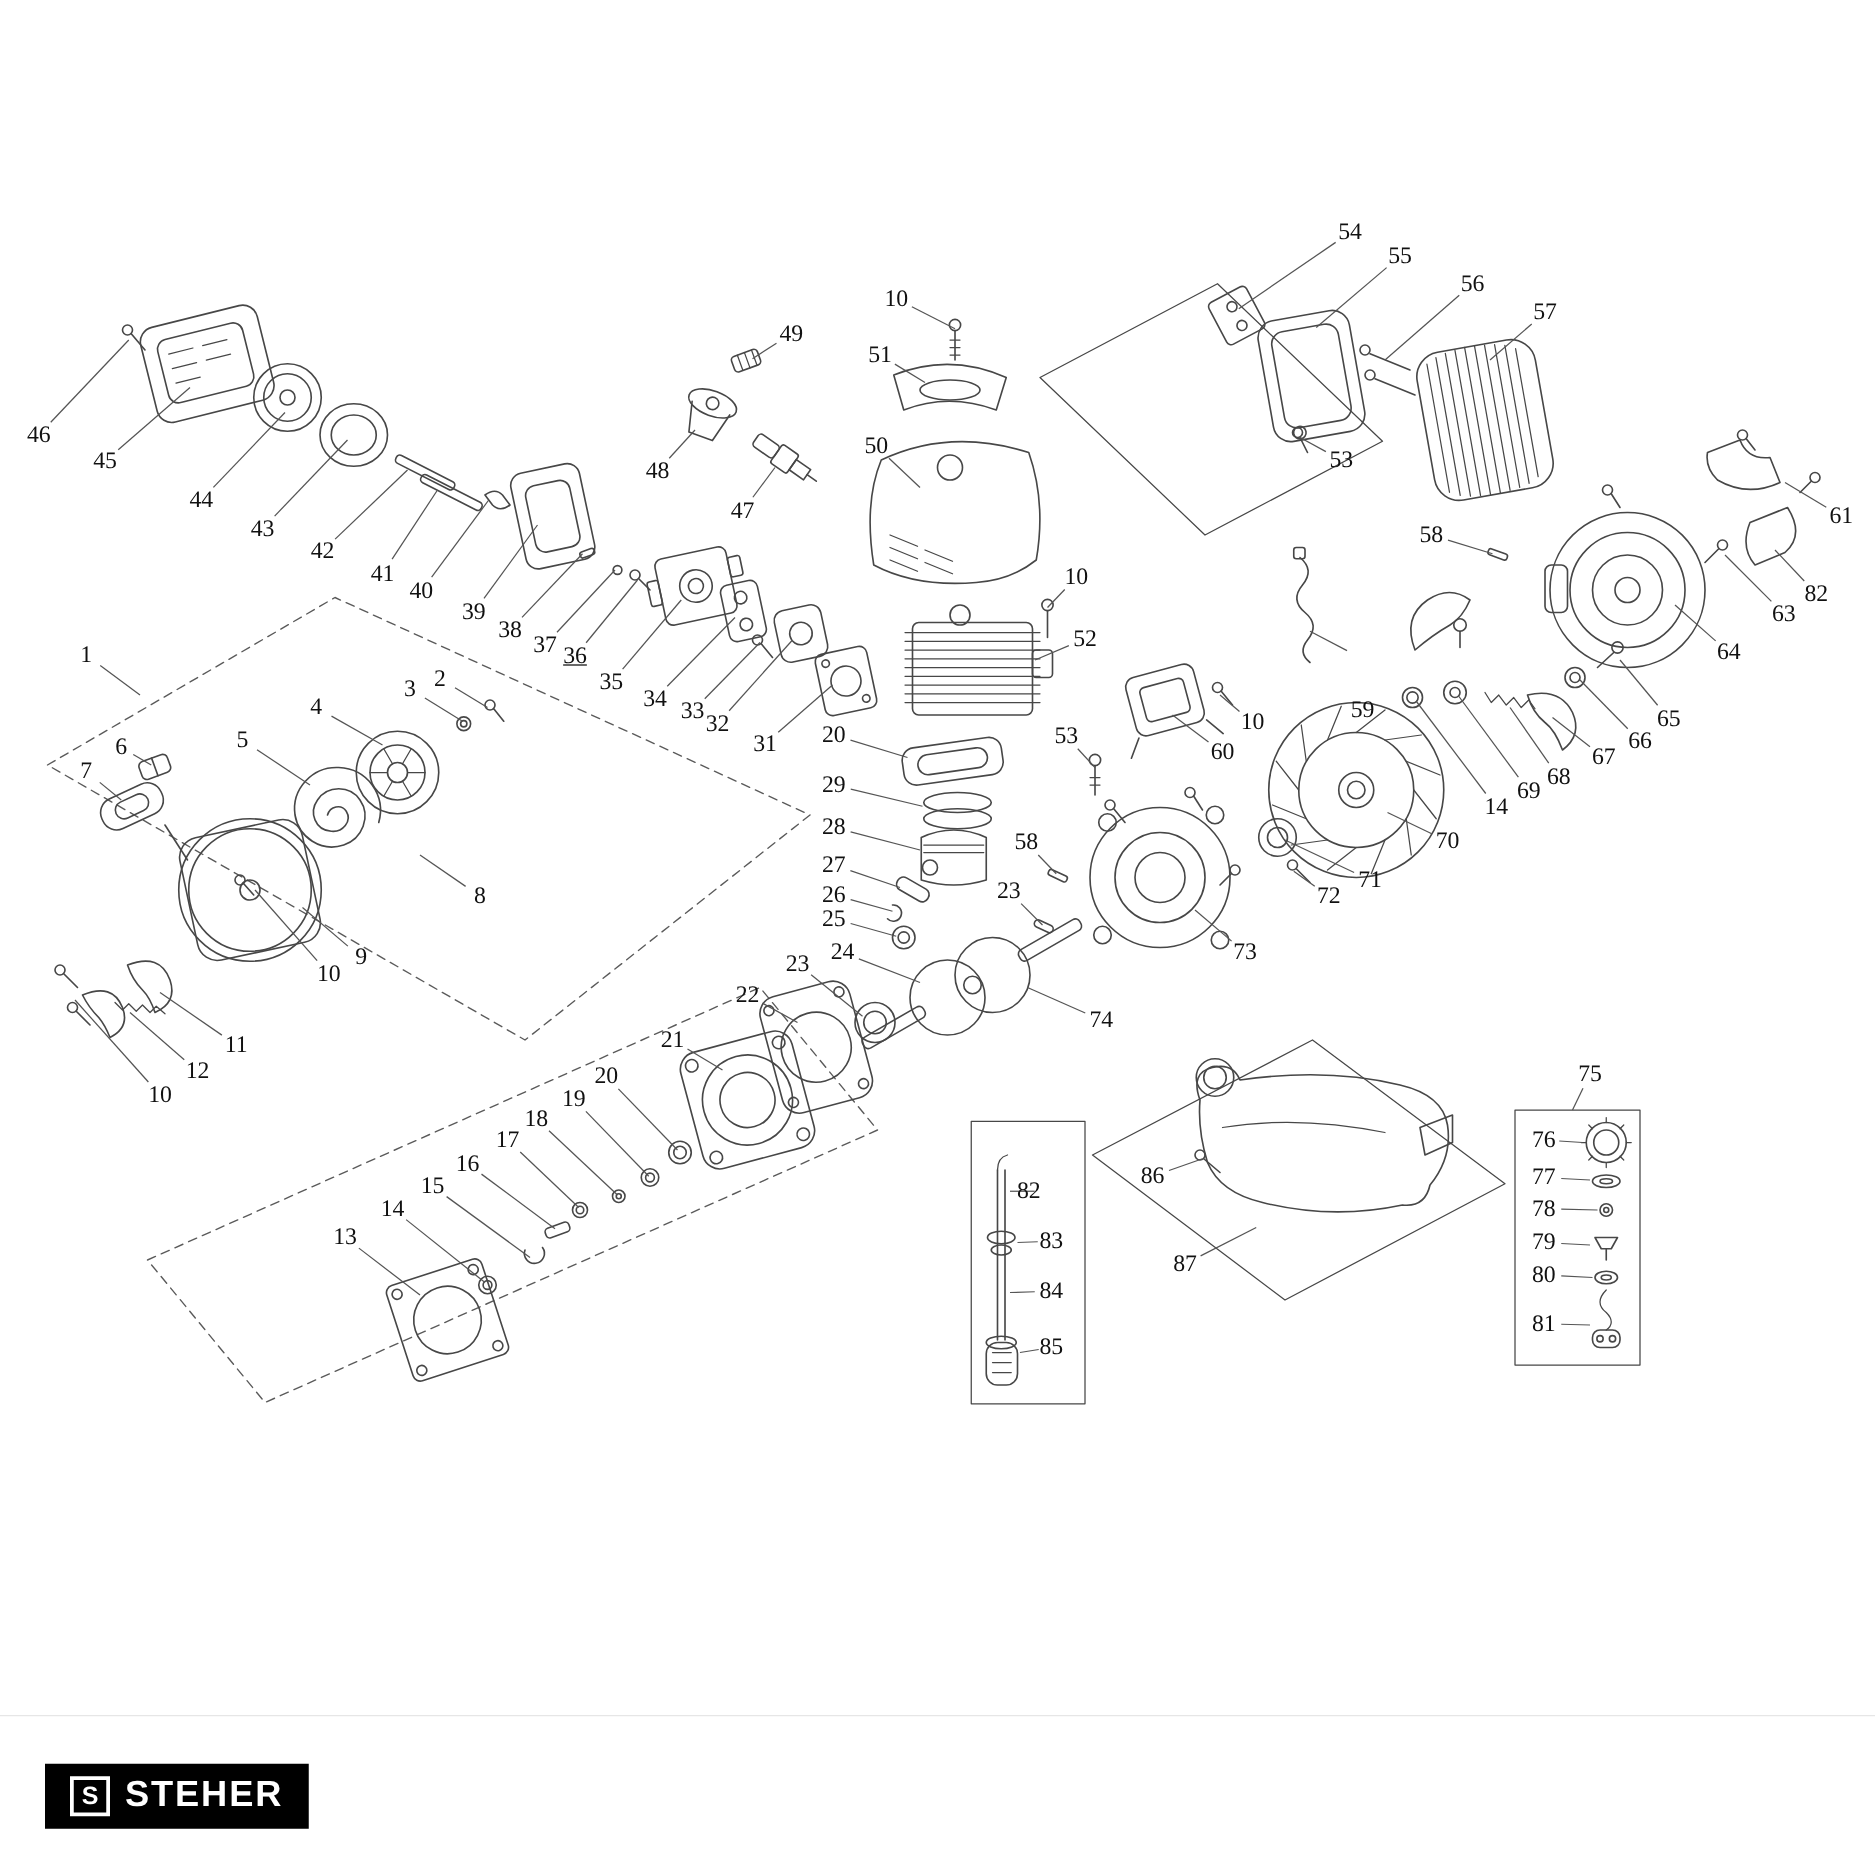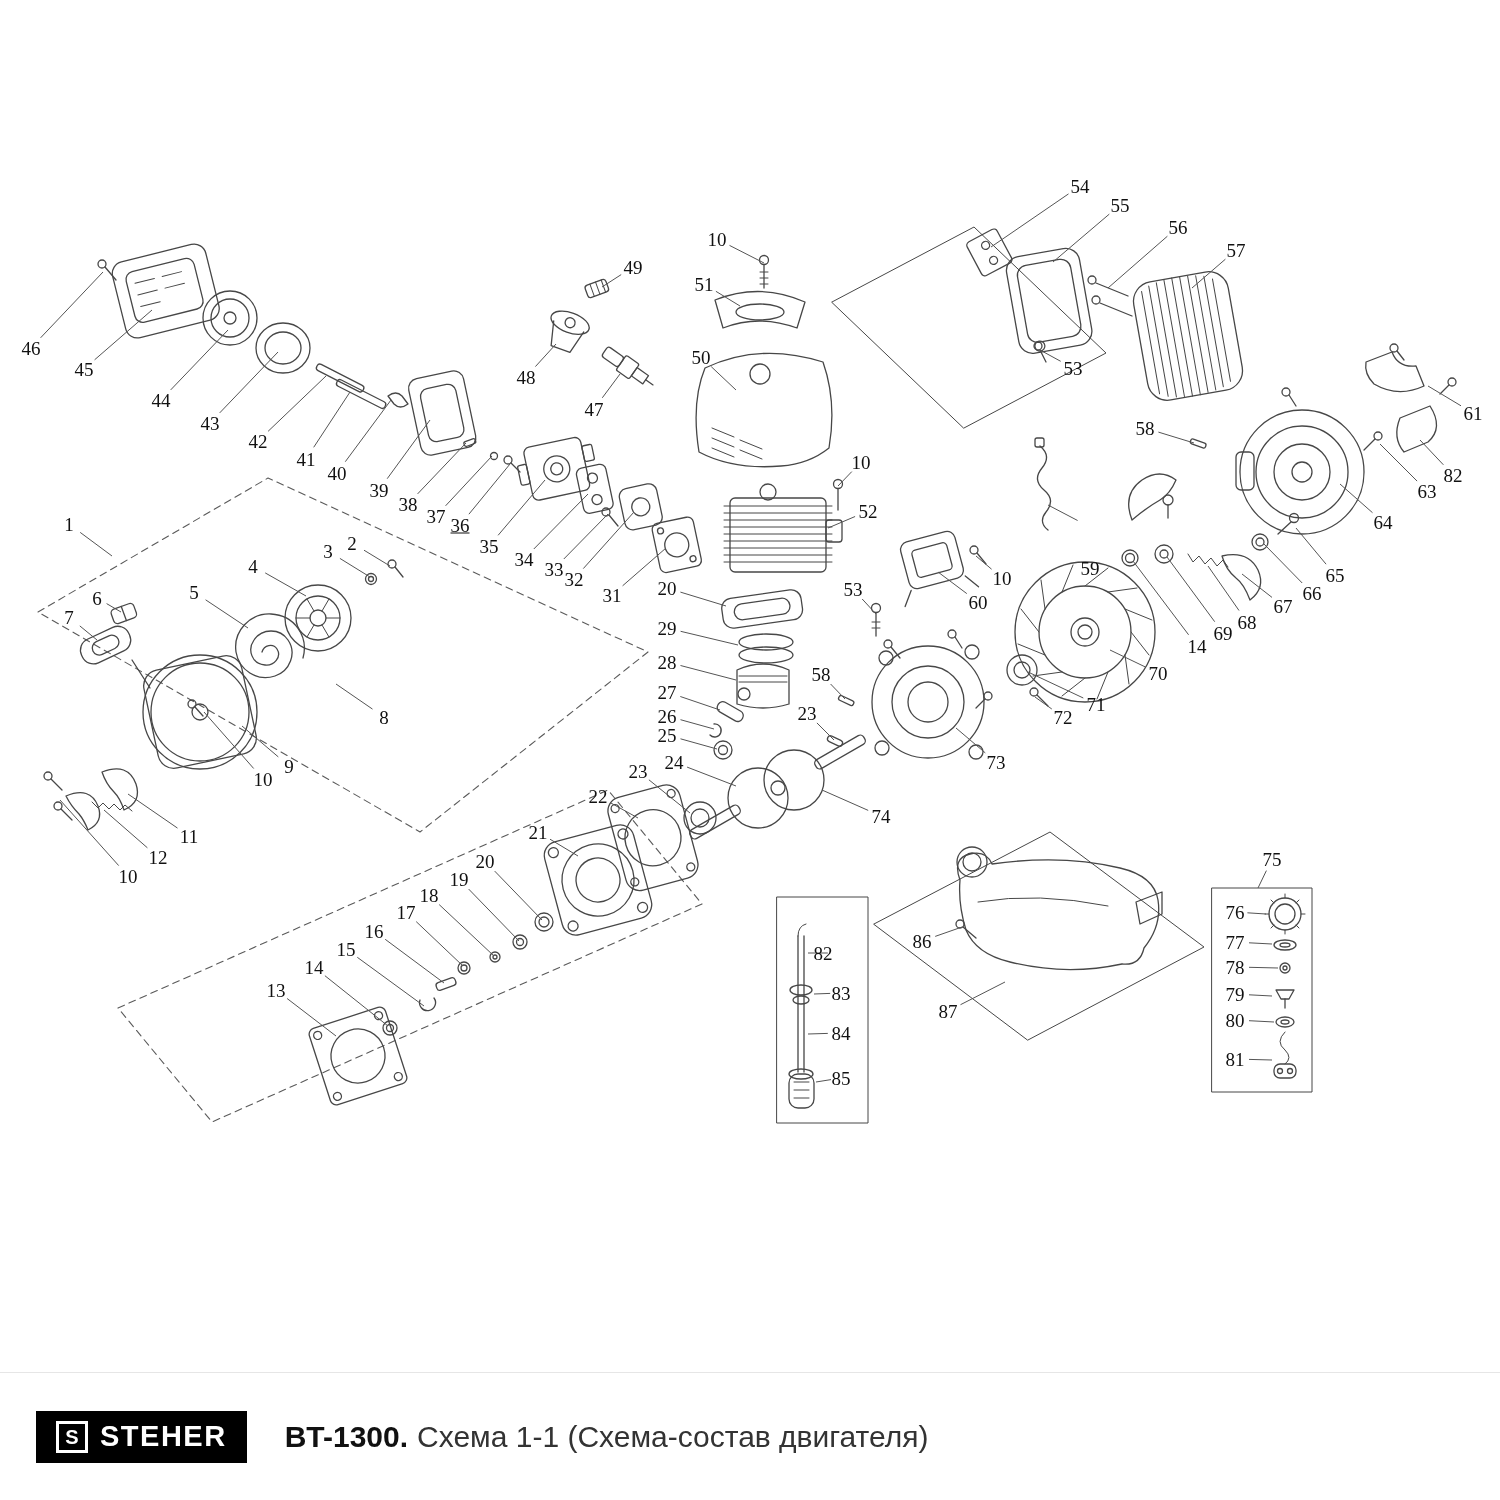--- a/index.html
+++ b/index.html
@@ -553,18 +553,15 @@
       <div class="callout" style="left: 1235px; top: 1059px;">81</div>
     </div>
 
   <div class="footer">
     <div class="logo">
       <span class="mark">
           <span>S</span>
         </span>
       <span class="name">STEHER</span>
     </div>
-    <div class="title">
-      <span class="model">BT-1300.</span><span class="scheme">Схема 1-1 (Схема-состав двигателя)</span>
-    </div>
   </div>
 
 </div>
 
 </body></html>

